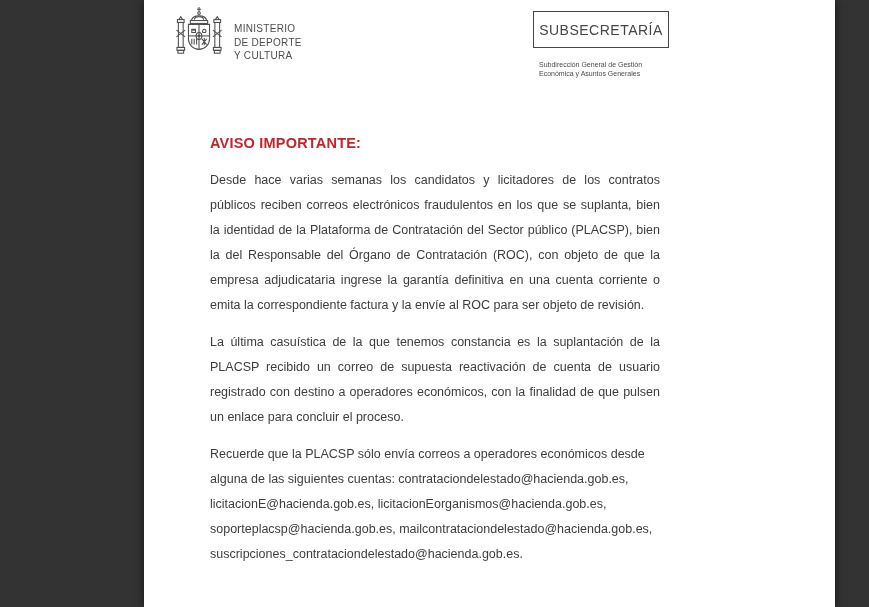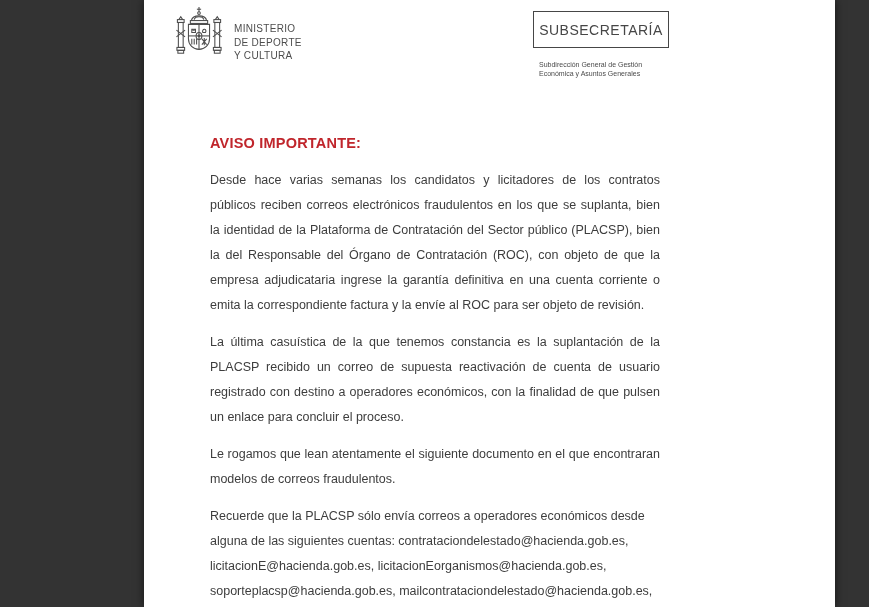--- a/index.html
+++ b/index.html
@@ -126,21 +126,20 @@
       <span>SUBSECRETARÍA</span>
     </div>
 
     <div class="subdireccion">Subdirección General de Gestión
 Económica y Asuntos Generales</div>
 
     <main class="content">
       <h1>AVISO IMPORTANTE:</h1>
       <p>Desde hace varias semanas los candidatos y licitadores de los contratos públicos reciben correos electrónicos fraudulentos en los que se suplanta, bien la identidad de la Plataforma de Contratación del Sector público (PLACSP), bien la del Responsable del Órgano de Contratación (ROC), con objeto de que la empresa adjudicataria ingrese la garantía definitiva en una cuenta corriente o emita la correspondiente factura y la envíe al ROC para ser objeto de revisión.</p>
       <p>La última casuística de la que tenemos constancia es la suplantación de la PLACSP recibido un correo de supuesta reactivación de cuenta de usuario registrado con destino a operadores económicos, con la finalidad de que pulsen un enlace para concluir el proceso.</p>
-      <p>Le rogamos que lean atentamente el siguiente documento en el que encontraran modelos de correos fraudulentos.</p>
       <p class="emails">Recuerde que la PLACSP sólo envía correos a operadores económicos desde
 alguna de las siguientes cuentas: contrataciondelestado@hacienda.gob.es,
 licitacionE@hacienda.gob.es, licitacionEorganismos@hacienda.gob.es,
 soporteplacsp@hacienda.gob.es, mailcontrataciondelestado@hacienda.gob.es,
 suscripciones_contrataciondelestado@hacienda.gob.es.</p>
     </main>
 
   </div>
 </div>
 

